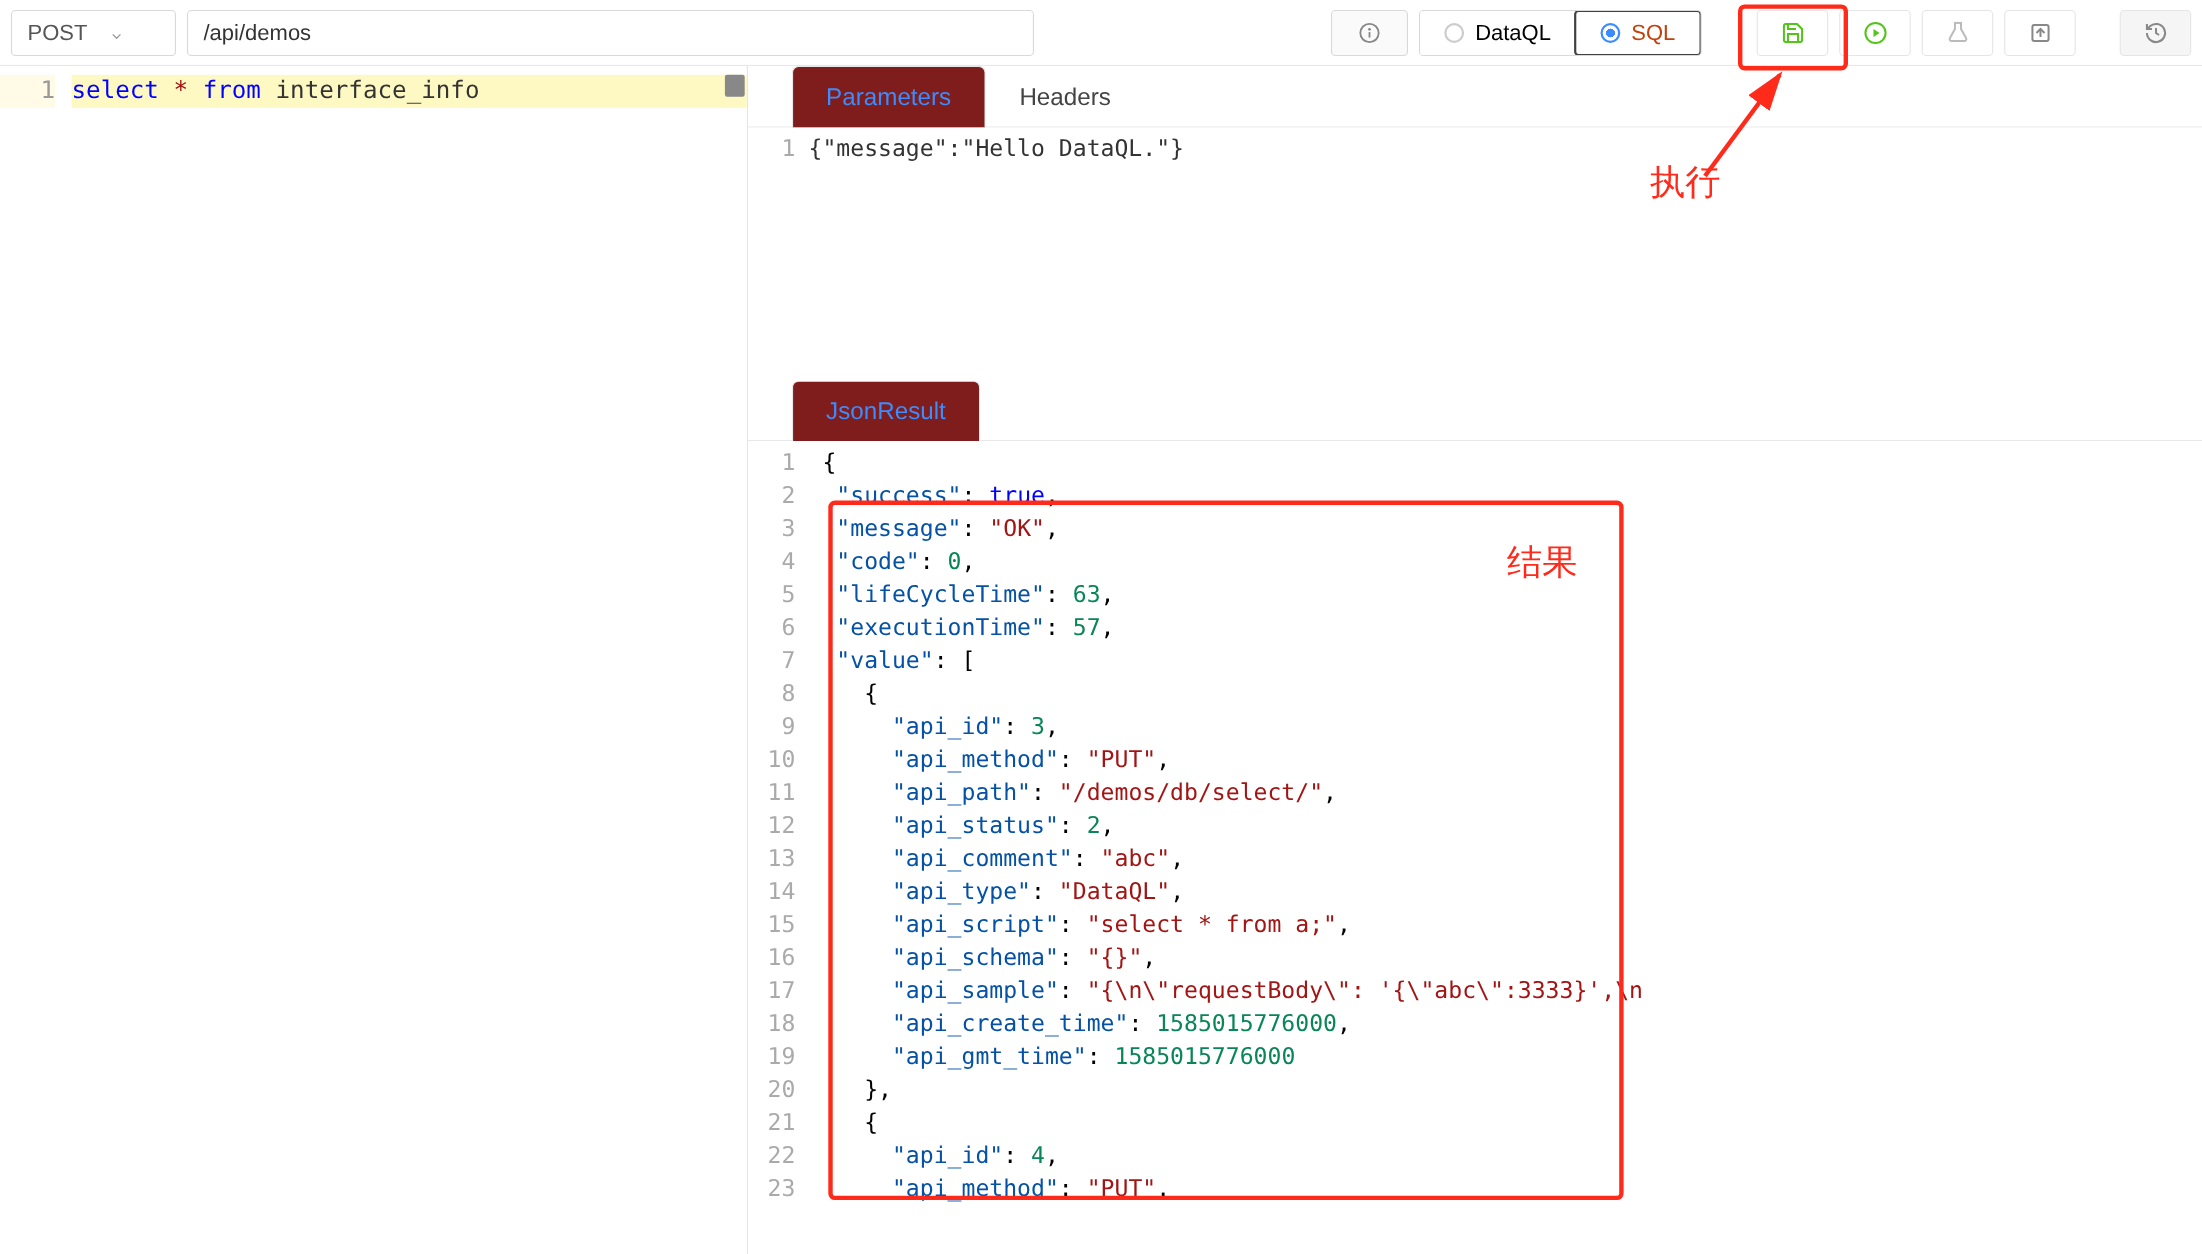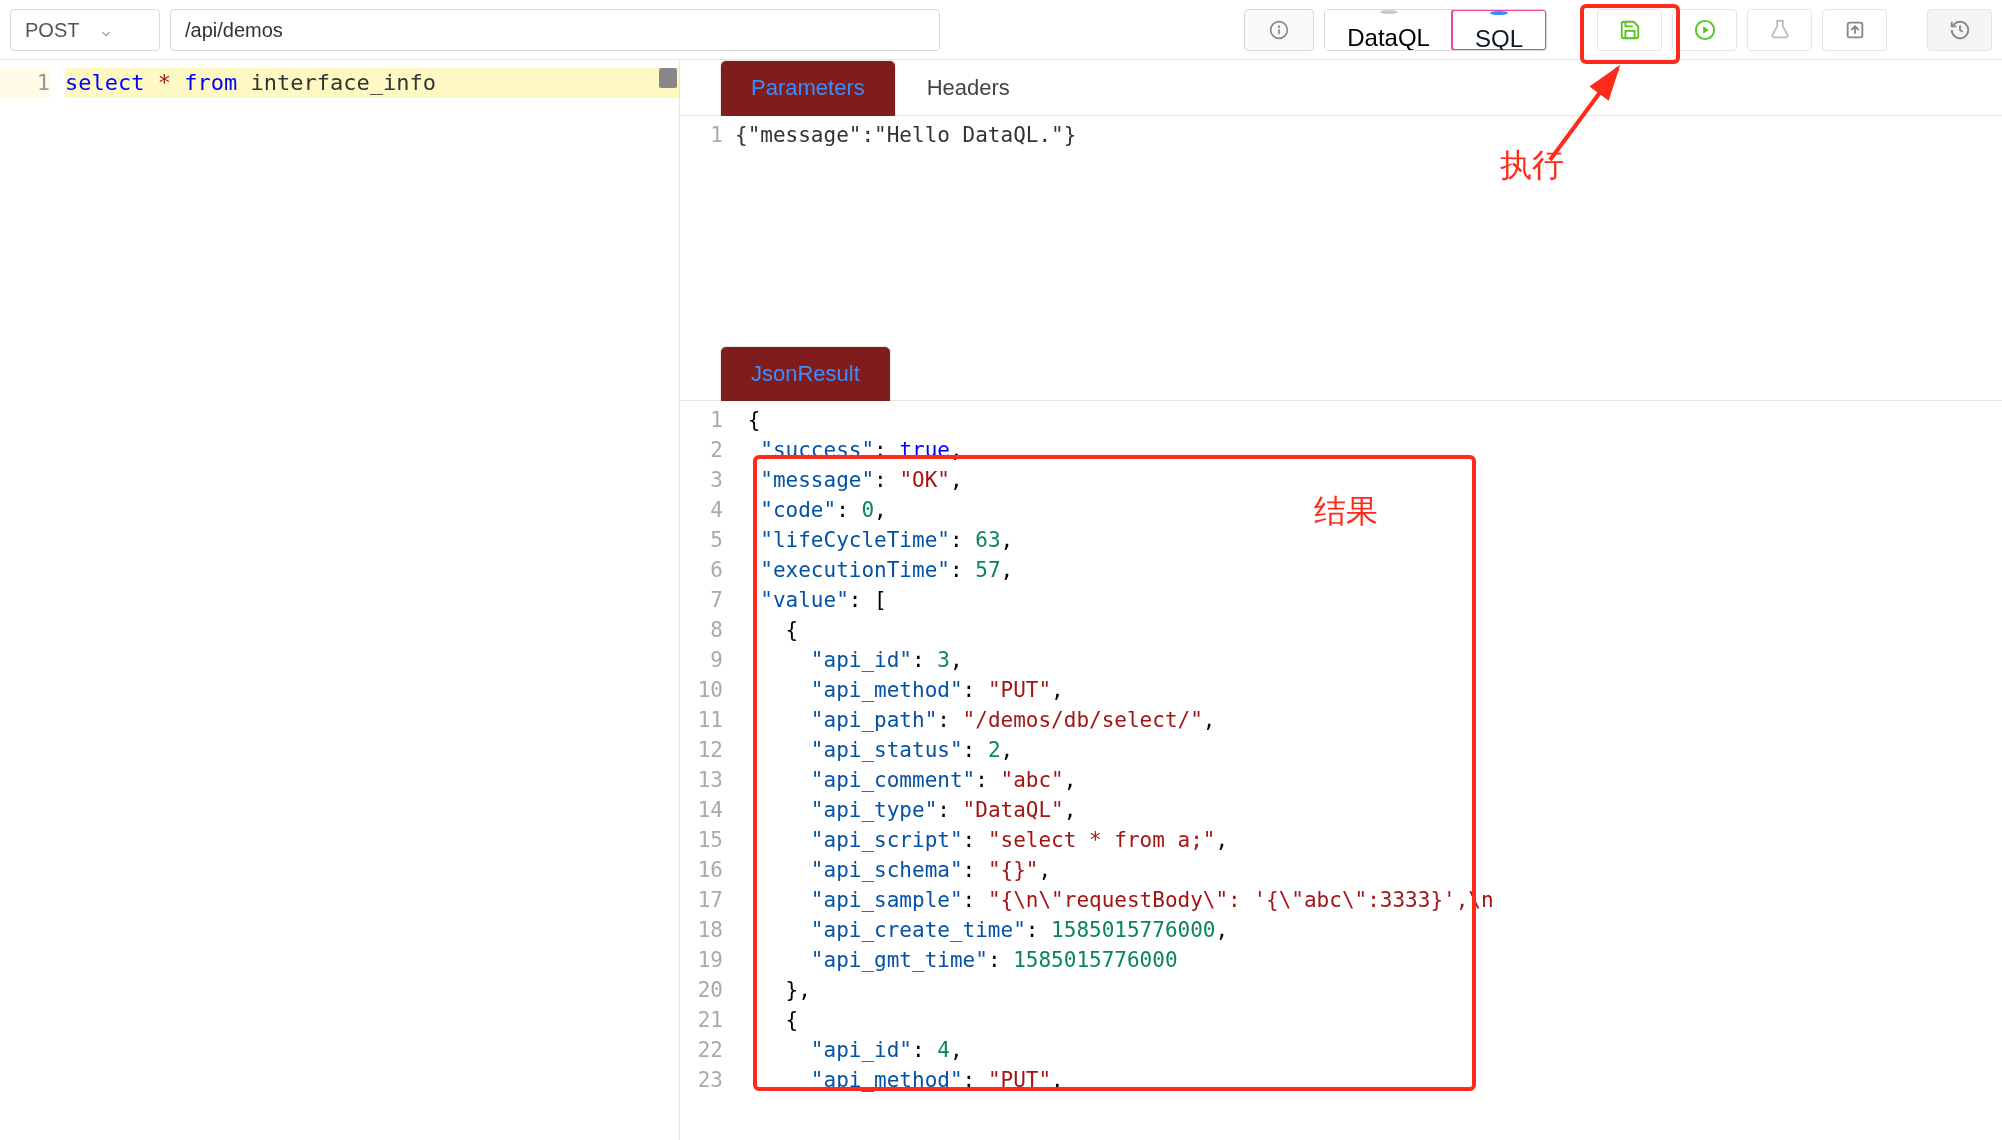--- a/index.html
+++ b/index.html
@@ -65,31 +65,30 @@
       border: 1px solid #d9d9d9;
       border-radius: 4px;
       height: 42px;
       overflow: hidden;
     }
     .lang-btn {
       display: flex;
       align-items: center;
       padding: 0 22px;
       gap: 10px;
-      font-size: 24px;
+      font-size: 20px;
       background: #fff;
       border: none;
       cursor: pointer;
-      flex-direction: column;
     }
     .lang-btn.active {
-      border: 2px solid #ec4899;
+      border: 2px solid #404040;
       border-radius: 4px;
       margin: -1px;
-      color: #0f172a;
+      color: #c2410c;
     }
     .radio-dot {
       width: 18px; height: 18px;
       border: 2px solid #ccc;
       border-radius: 50%;
       display: inline-block;
     }
     .radio-dot.active {
       border-color: #3b8cff;
       background: radial-gradient(circle, #3b8cff 0 40%, transparent 42%);
@@ -403,13 +402,13 @@
 <svg class="arrow-svg" style="left:1540px; top:60px; width:130px; height:110px;">
   <defs>
       <marker id="ah" markerWidth="10" markerHeight="10" refX="8" refY="3" orient="auto">
         <polygon points="0 0, 9 3, 0 6" fill="#ff2a1a"></polygon>
       </marker>
     </defs>
   <line x1="10" y1="100" x2="78" y2="8" stroke="#ff2a1a" stroke-width="4" marker-end="url(#ah)"></line>
 </svg>
 
 <div class="red-box" style="left:753px; top:455px; width:723px; height:636px;"></div>
-<div class="annotation" style="left:1314px; top:490px;">结果</div>
+<div class="annotation" style="left:1370px; top:490px;">结果</div>
 
 </body></html>

